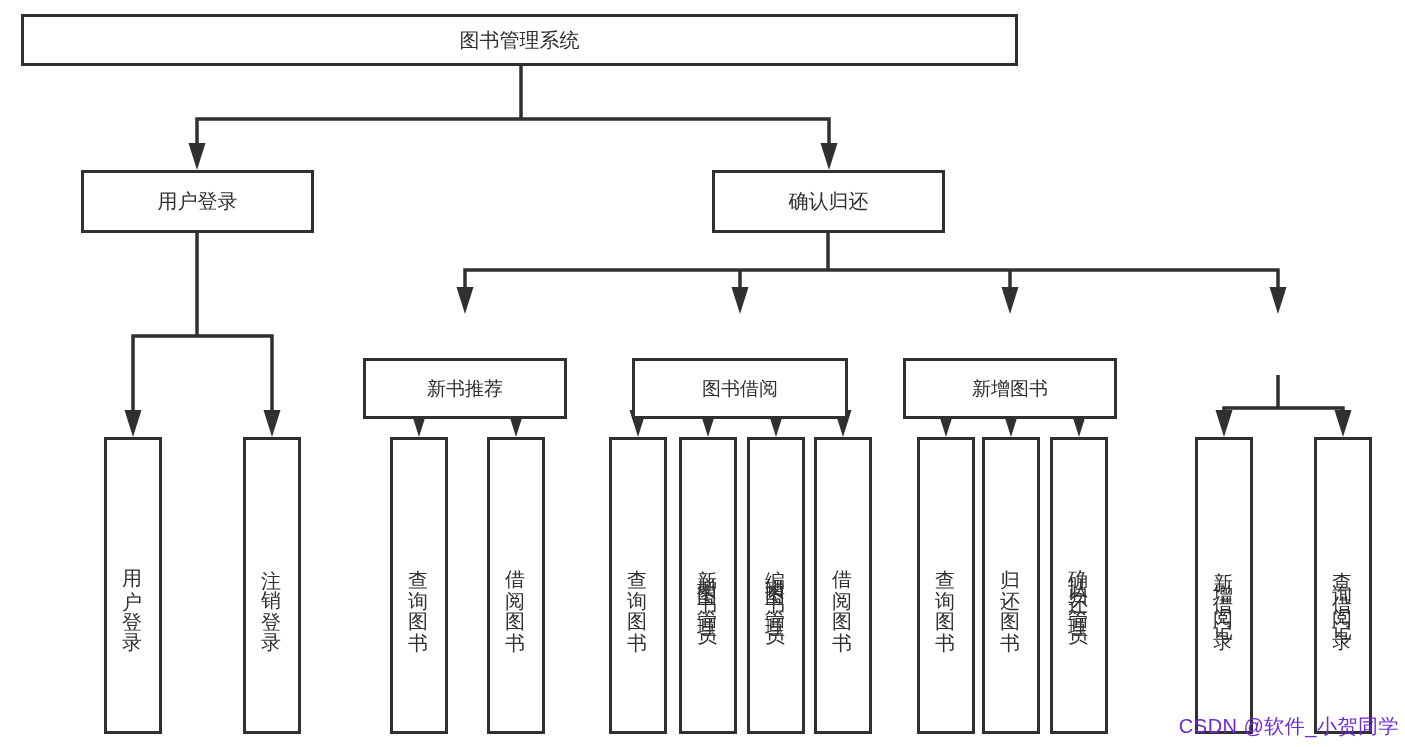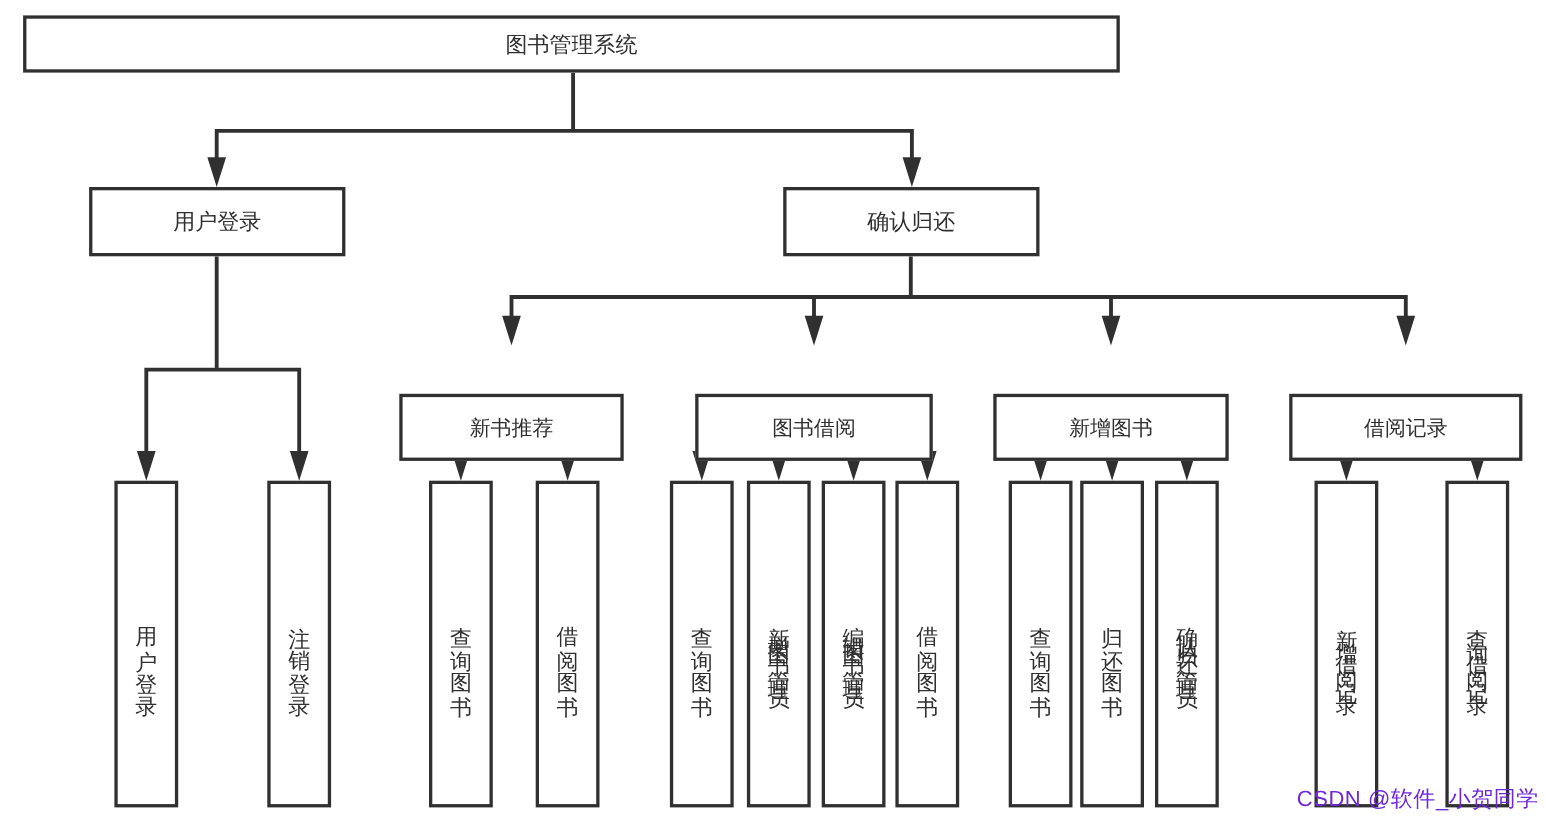--- a/index.html
+++ b/index.html
@@ -120,23 +120,20 @@
 
   <div class="box h l3" style="left:363px;top:314px;width:204px;height:61px">
     <span>新书推荐</span>
   </div>
   <div class="box h l3" style="left:632px;top:314px;width:216px;height:61px">
     <span>图书借阅</span>
   </div>
   <div class="box h l3" style="left:903px;top:314px;width:214px;height:61px">
     <span>新增图书</span>
   </div>
-  <div class="box h l3" style="left:1172px;top:314px;width:212px;height:61px">
-    <span>借阅记录</span>
-  </div>
 
   <div class="box v vs4" style="left:104px;top:437px;width:58px;height:297px">
     <span>用户登录</span>
   </div>
   <div class="box v vs4" style="left:243px;top:437px;width:58px;height:297px">
     <span>注销登录</span>
   </div>
 
   <div class="box v vs4" style="left:390px;top:437px;width:58px;height:297px">
     <span>查询图书</span>

